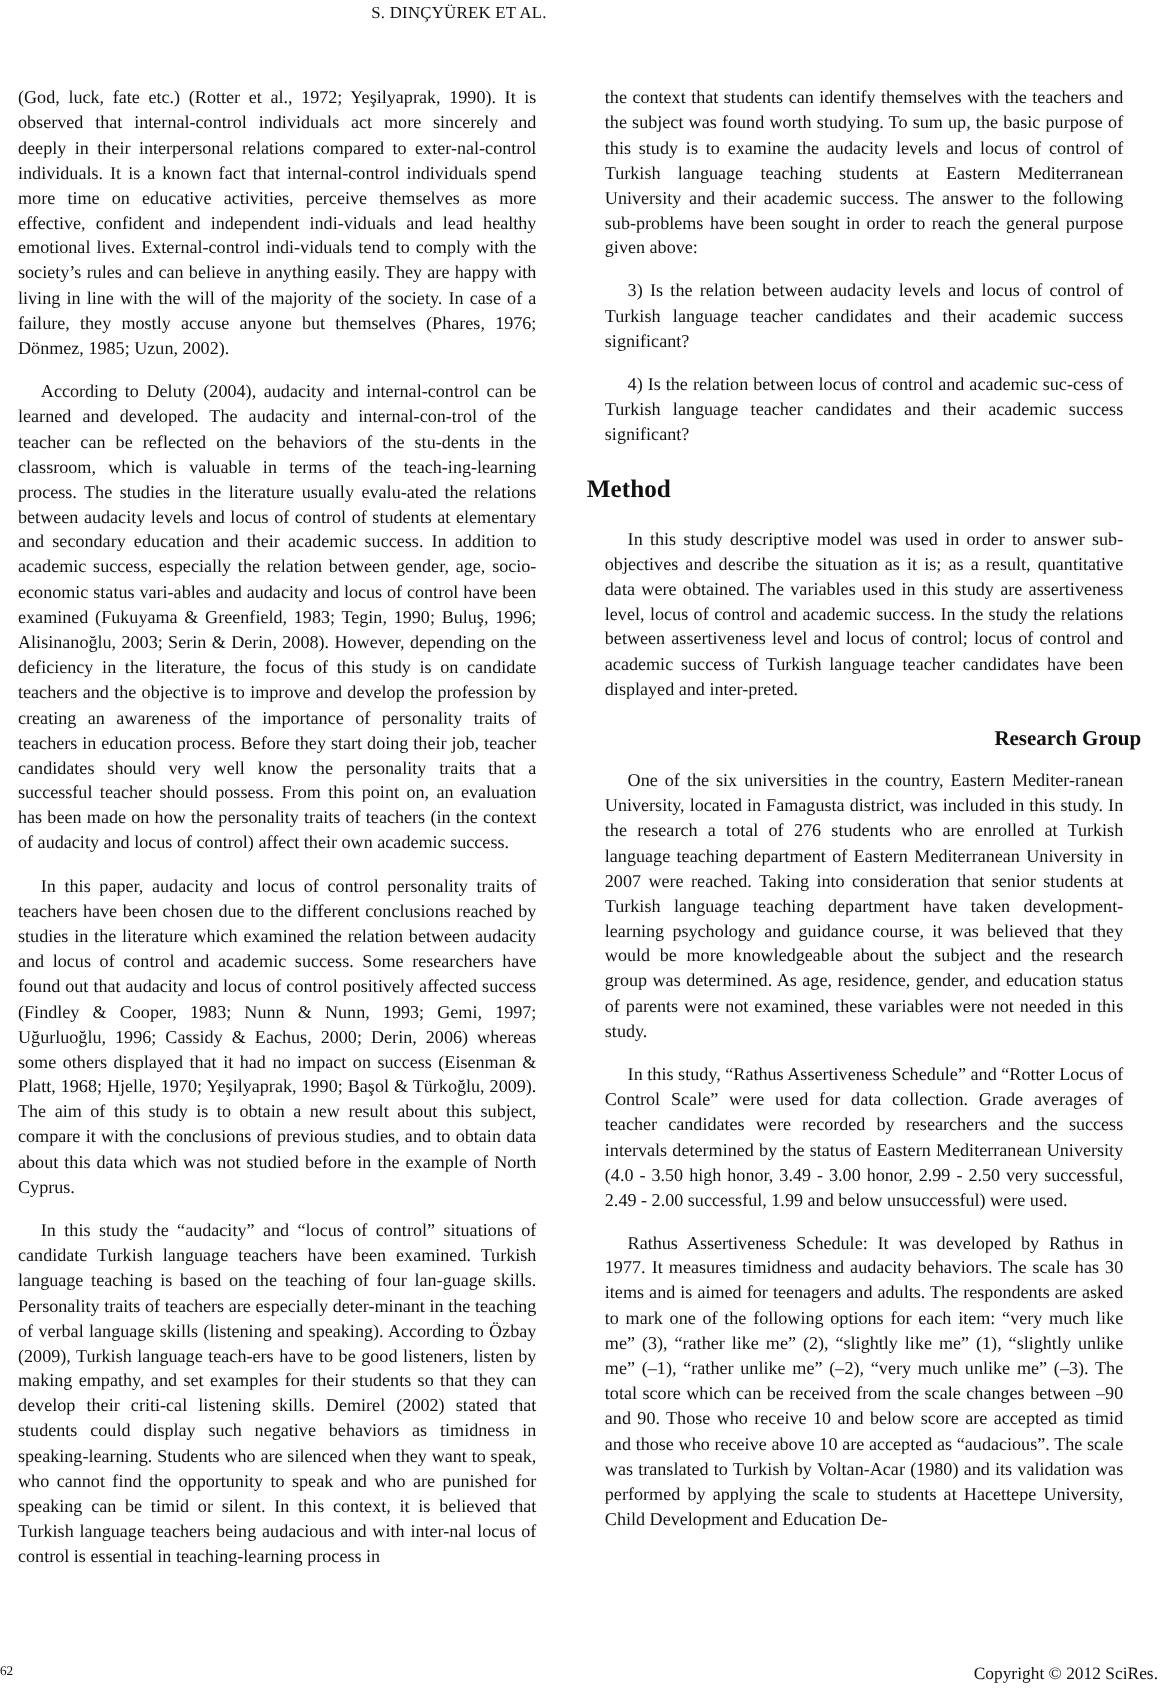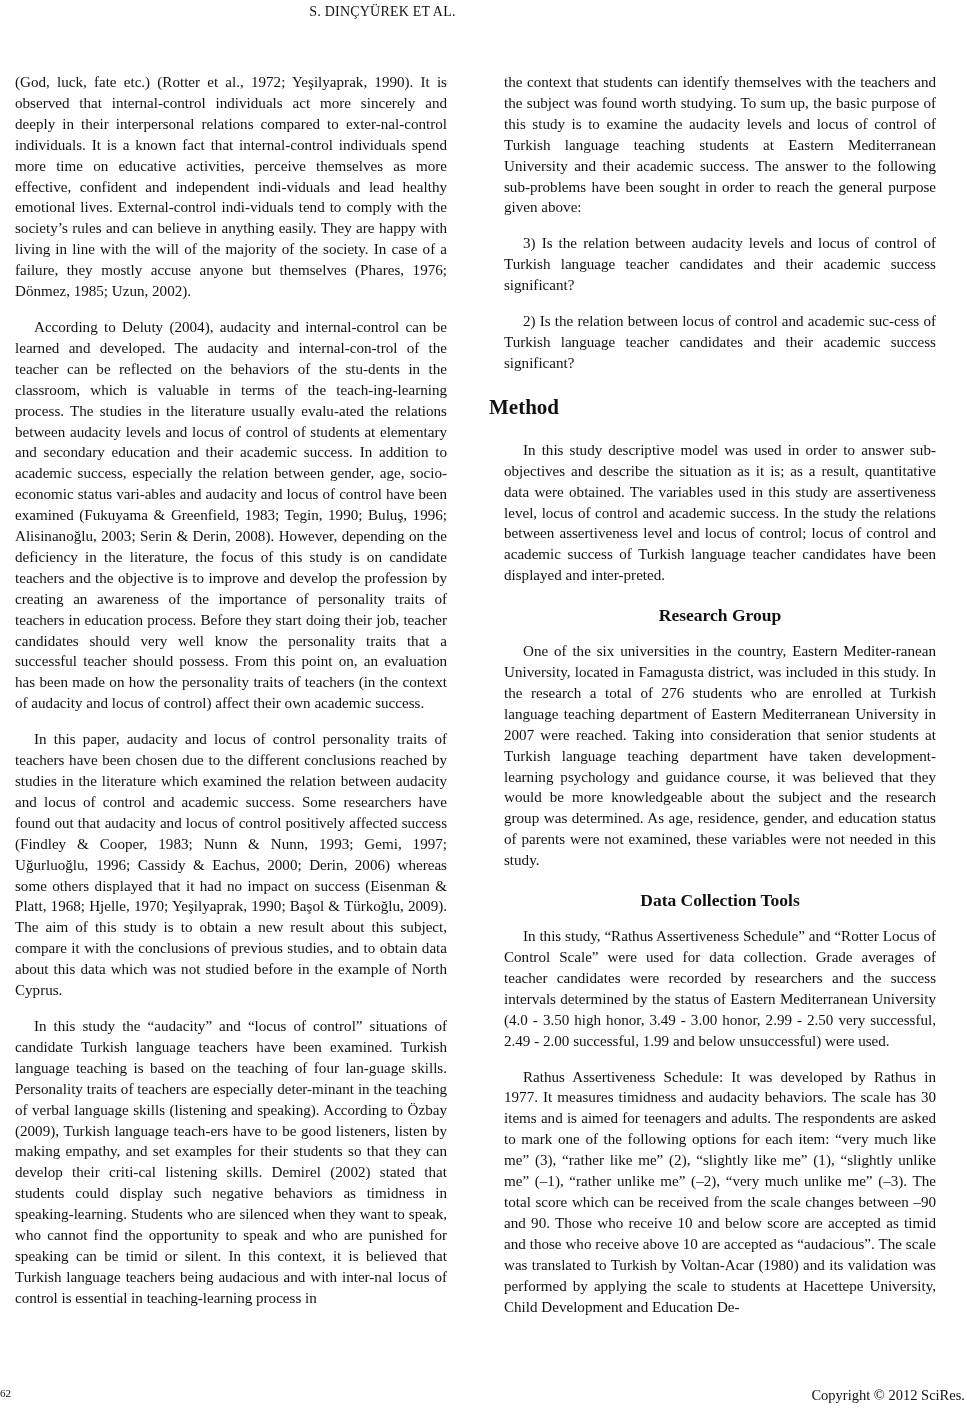--- a/index.html
+++ b/index.html
@@ -9,46 +9,45 @@
          font-size:14px; letter-spacing:0.2px; }
   .col { position:absolute; top:57px; width:462px; font-size:15.1px; line-height:20.9px;
          text-align:justify; }
   .col.left { left:0; }
   .col.right { left:489px; }
   p { margin:15px; }
   p.indent { text-indent:19px; }
   h2.section { font-size:21px; font-weight:bold; margin:20px 0 20px 0;
          line-height:26px; }
   h3.subsection { font-size:17.5px; font-weight:bold; margin:18px 0 14px 0; line-height:22px;
-         text-align:center; }
+         text-align:right; }
   .footer-page { position:absolute; left:0; top:1387px; font-size:11px; }
   .footer-copy { position:absolute; right:2px; top:1387px; font-size:14.5px; }
 </style>
 </head>
 <body>
 
 <div class="running-head">S. DINÇYÜREK    ET    AL.</div>
 
 <div class="col left">
   <p>(God, luck, fate etc.) (Rotter et al., 1972; Yeşilyaprak, 1990). It is observed that internal-control individuals act more sincerely and deeply in their interpersonal relations compared to exter-nal-control individuals. It is a known fact that internal-control individuals spend more time on educative activities, perceive themselves as more effective, confident and independent indi-viduals and lead healthy emotional lives. External-control indi-viduals tend to comply with the society’s rules and can believe in anything easily. They are happy with living in line with the will of the majority of the society. In case of a failure, they mostly accuse anyone but themselves (Phares, 1976; Dönmez, 1985; Uzun, 2002).</p>
   <p class="indent">According to Deluty (2004), audacity and internal-control can be learned and developed. The audacity and internal-con-trol of the teacher can be reflected on the behaviors of the stu-dents in the classroom, which is valuable in terms of the teach-ing-learning process. The studies in the literature usually evalu-ated the relations between audacity levels and locus of control of students at elementary and secondary education and their academic success. In addition to academic success, especially the relation between gender, age, socio-economic status vari-ables and audacity and locus of control have been examined (Fukuyama &amp; Greenfield, 1983; Tegin, 1990; Buluş, 1996; Alisinanoğlu, 2003; Serin &amp; Derin, 2008). However, depending on the deficiency in the literature, the focus of this study is on candidate teachers and the objective is to improve and develop the profession by creating an awareness of the importance of personality traits of teachers in education process. Before they start doing their job, teacher candidates should very well know the personality traits that a successful teacher should possess. From this point on, an evaluation has been made on how the personality traits of teachers (in the context of audacity and locus of control) affect their own academic success.</p>
   <p class="indent">In this paper, audacity and locus of control personality traits of teachers have been chosen due to the different conclusions reached by studies in the literature which examined the relation between audacity and locus of control and academic success. Some researchers have found out that audacity and locus of control positively affected success (Findley &amp; Cooper, 1983; Nunn &amp; Nunn, 1993; Gemi, 1997; Uğurluoğlu, 1996; Cassidy &amp; Eachus, 2000; Derin, 2006) whereas some others displayed that it had no impact on success (Eisenman &amp; Platt, 1968; Hjelle, 1970; Yeşilyaprak, 1990; Başol &amp; Türkoğlu, 2009). The aim of this study is to obtain a new result about this subject, compare it with the conclusions of previous studies, and to obtain data about this data which was not studied before in the example of North Cyprus.</p>
   <p class="indent">In this study the “audacity” and “locus of control” situations of candidate Turkish language teachers have been examined. Turkish language teaching is based on the teaching of four lan-guage skills. Personality traits of teachers are especially deter-minant in the teaching of verbal language skills (listening and speaking). According to Özbay (2009), Turkish language teach-ers have to be good listeners, listen by making empathy, and set examples for their students so that they can develop their criti-cal listening skills. Demirel (2002) stated that students could display such negative behaviors as timidness in speaking-learning. Students who are silenced when they want to speak, who cannot find the opportunity to speak and who are punished for speaking can be timid or silent. In this context, it is believed that Turkish language teachers being audacious and with inter-nal locus of control is essential in teaching-learning process in</p>
 </div>
 
 <div class="col right">
   <p>the context that students can identify themselves with the teachers and the subject was found worth studying. To sum up, the basic purpose of this study is to examine the audacity levels and locus of control of Turkish language teaching students at Eastern Mediterranean University and their academic success. The answer to the following sub-problems have been sought in order to reach the general purpose given above:</p>
   <p class="indent">3) Is the relation between audacity levels and locus of control of Turkish language teacher candidates and their academic success significant?</p>
-  <p class="indent">2) Is the relation between locus of control and academic suc-cess of Turkish language teacher candidates and their academic success significant?</p>
+  <p class="indent">4) Is the relation between locus of control and academic suc-cess of Turkish language teacher candidates and their academic success significant?</p>
 
   <h2 class="section">Method</h2>
   <p class="indent">In this study descriptive model was used in order to answer sub-objectives and describe the situation as it is; as a result, quantitative data were obtained. The variables used in this study are assertiveness level, locus of control and academic success. In the study the relations between assertiveness level and locus of control; locus of control and academic success of Turkish language teacher candidates have been displayed and inter-preted.</p>
 
   <h3 class="subsection">Research Group</h3>
   <p class="indent">One of the six universities in the country, Eastern Mediter-ranean University, located in Famagusta district, was included in this study. In the research a total of 276 students who are enrolled at Turkish language teaching department of Eastern Mediterranean University in 2007 were reached. Taking into consideration that senior students at Turkish language teaching department have taken development-learning psychology and guidance course, it was believed that they would be more knowledgeable about the subject and the research group was determined. As age, residence, gender, and education status of parents were not examined, these variables were not needed in this study.</p>
 
-  <h3 class="subsection">Data Collection Tools</h3>
   <p class="indent">In this study, “Rathus Assertiveness Schedule” and “Rotter Locus of Control Scale” were used for data collection. Grade averages of teacher candidates were recorded by researchers and the success intervals determined by the status of Eastern Mediterranean University (4.0 - 3.50 high honor, 3.49 - 3.00 honor, 2.99 - 2.50 very successful, 2.49 - 2.00 successful, 1.99 and below unsuccessful) were used.</p>
   <p class="indent">Rathus Assertiveness Schedule: It was developed by Rathus in 1977. It measures timidness and audacity behaviors. The scale has 30 items and is aimed for teenagers and adults. The respondents are asked to mark one of the following options for each item: “very much like me” (3), “rather like me” (2), “slightly like me” (1), “slightly unlike me” (–1), “rather unlike me” (–2), “very much unlike me” (–3). The total score which can be received from the scale changes between –90 and 90. Those who receive 10 and below score are accepted as timid and those who receive above 10 are accepted as “audacious”. The scale was translated to Turkish by Voltan-Acar (1980) and its validation was performed by applying the scale to students at Hacettepe University, Child Development and Education De-</p>
 </div>
 
 <div class="footer-page">62</div>
 <div class="footer-copy">Copyright © 2012 SciRes.</div>
 
 </body></html>

